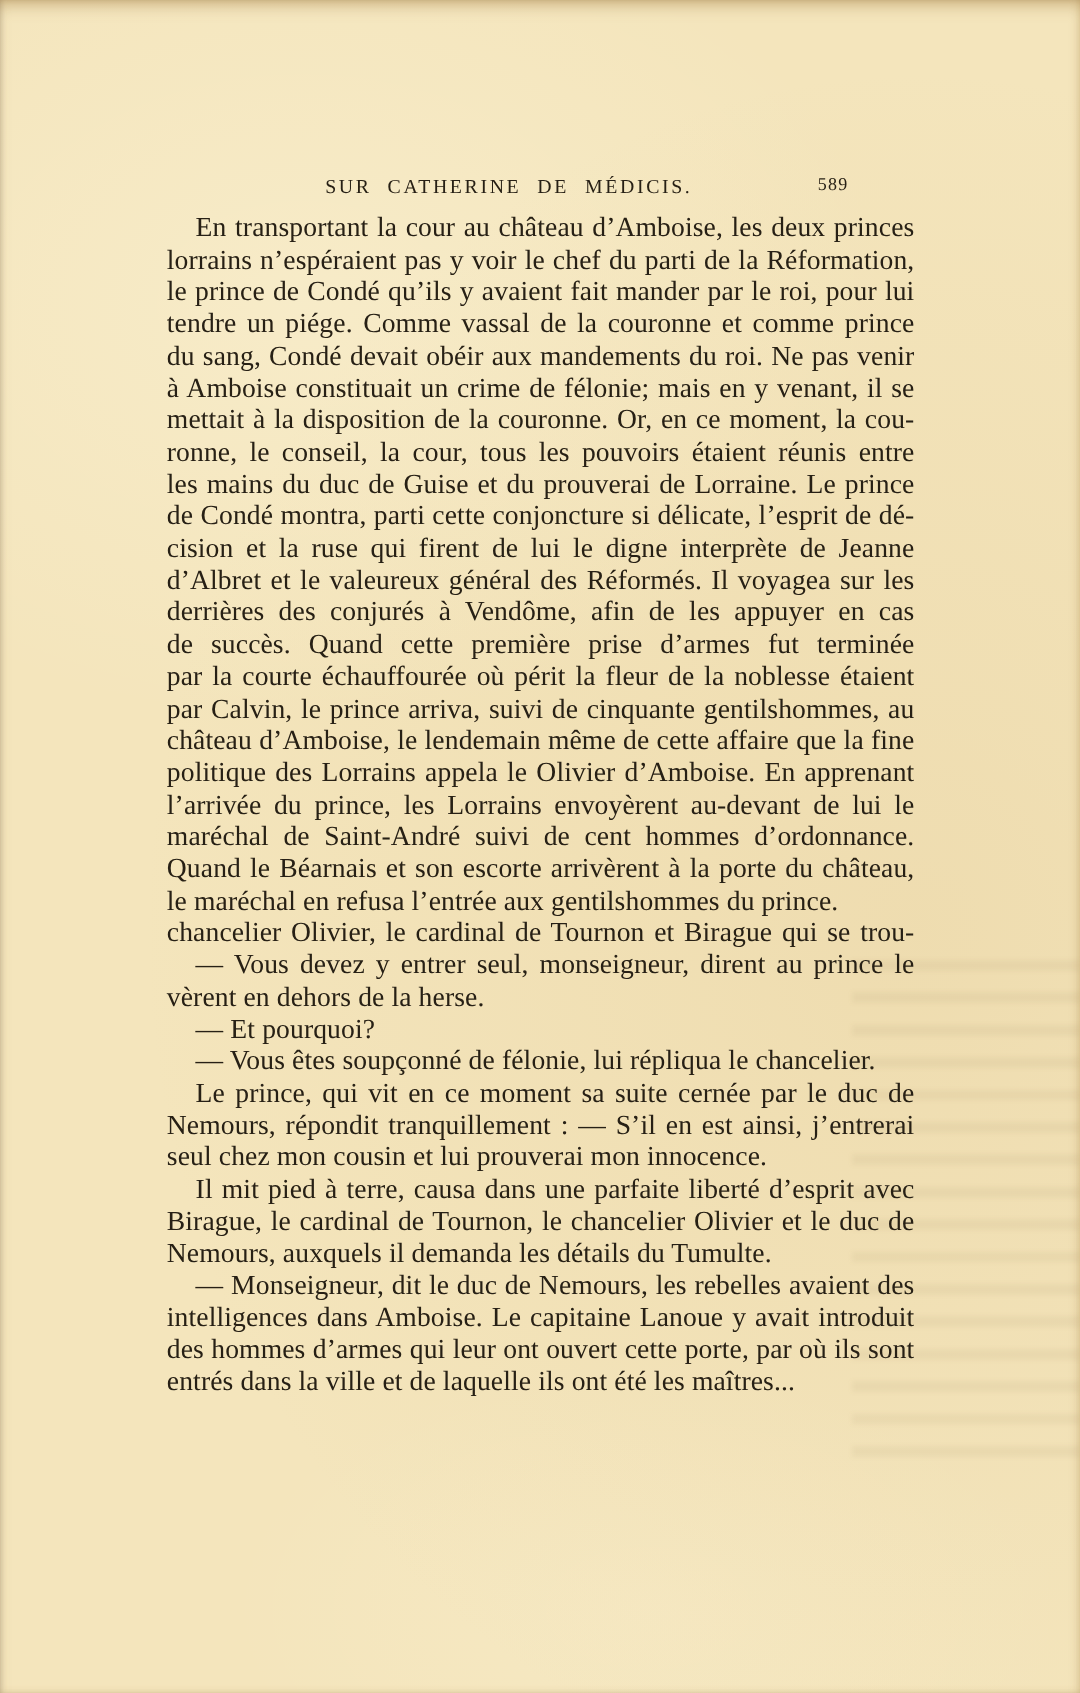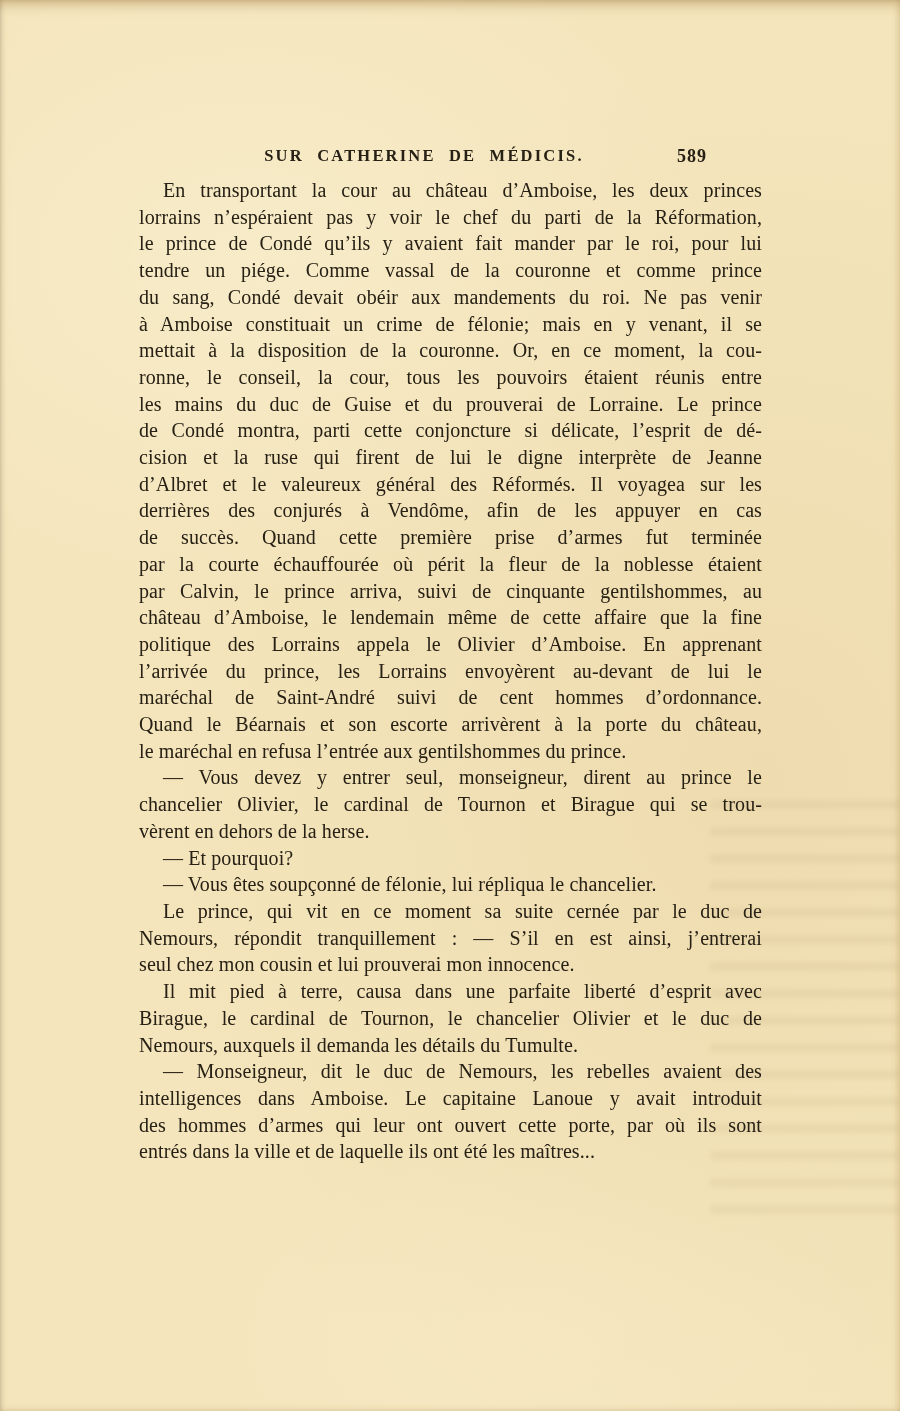--- a/index.html
+++ b/index.html
@@ -40,40 +40,40 @@
   .header{
     position:absolute;
     left:139px; right:139px; top:146px;
     height:26px;
   }
   .running-title{
     position:absolute;
     left:0; right:0; top:0;
     transform:translateX(-26px);
     text-align:center;
-    font-weight:bold;
+    font-weight:normal;
     font-size:16.5px;
     letter-spacing:2.2px;
     word-spacing:7px;
   }
   .page-number{
     position:absolute;
     right:54px; top:0;
-    font-weight:bold;
-    font-size:18px;
+    font-weight:normal;
+    font-size:15px;
     letter-spacing:1px;
   }
   .text-block{
     position:absolute;
     left:139px; top:177px;
     width:623px;
   }
   .para{margin:0;}
   .line{
-    font-size:20px;
+    font-size:23px;
     line-height:26.7px;
     letter-spacing:.1px;
     color:var(--ink);
   }
   .line.just{
     text-align:justify;
     text-align-last:justify;
   }
   .line.first{
     text-indent:24px;
@@ -109,22 +109,22 @@
         <div class="line just">par la courte échauffourée où périt la fleur de la noblesse étaient</div>
         <div class="line just">par Calvin, le prince arriva, suivi de cinquante gentilshommes, au</div>
         <div class="line just">château d’Amboise, le lendemain même de cette affaire que la fine</div>
         <div class="line just">politique des Lorrains appela le Olivier d’Amboise. En apprenant</div>
         <div class="line just">l’arrivée du prince, les Lorrains envoyèrent au-devant de lui le</div>
         <div class="line just">maréchal de Saint-André suivi de cent hommes d’ordonnance.</div>
         <div class="line just">Quand le Béarnais et son escorte arrivèrent à la porte du château,</div>
         <div class="line">le maréchal en refusa l’entrée aux gentilshommes du prince.</div>
       </div>
       <div class="para">
+        <div class="line just">chancelier Olivier, le cardinal de Tournon et Birague qui se trou-</div>
         <div class="line first just">— Vous devez y entrer seul, monseigneur, dirent au prince le</div>
-        <div class="line just">chancelier Olivier, le cardinal de Tournon et Birague qui se trou-</div>
         <div class="line">vèrent en dehors de la herse.</div>
       </div>
       <div class="para">
         <div class="line first">— Et pourquoi?</div>
       </div>
       <div class="para">
         <div class="line first">— Vous êtes soupçonné de félonie, lui répliqua le chancelier.</div>
       </div>
       <div class="para">
         <div class="line first just">Le prince, qui vit en ce moment sa suite cernée par le duc de</div>

